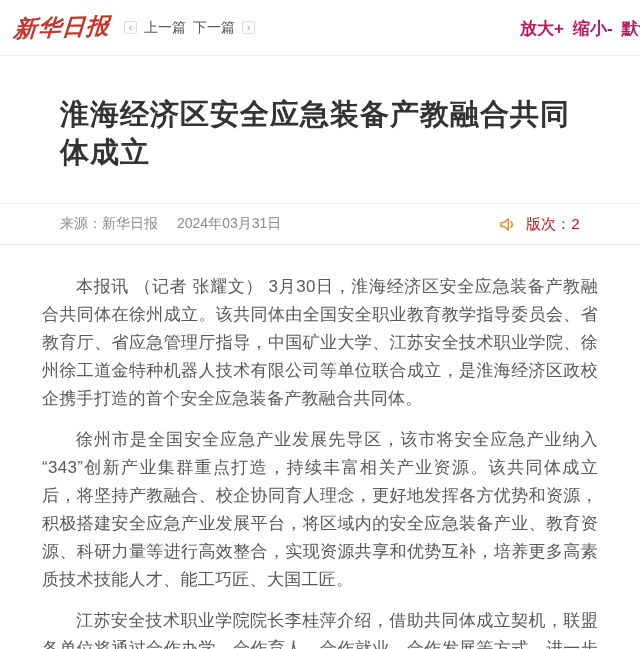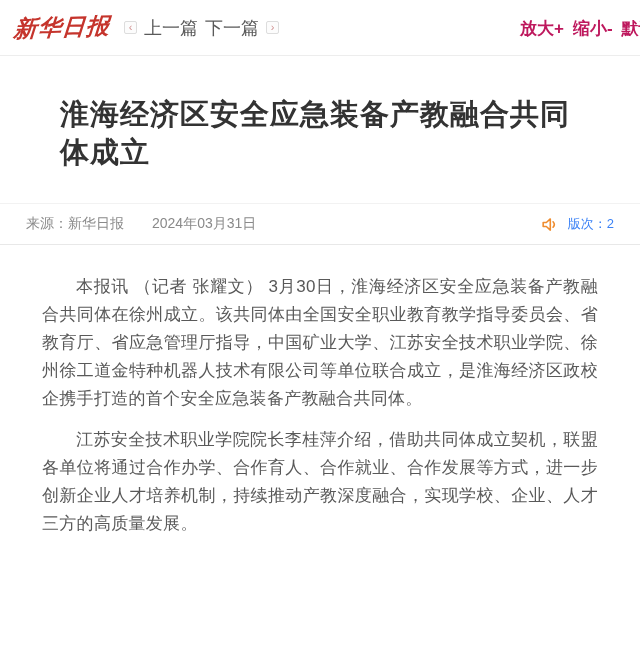--- a/index.html
+++ b/index.html
@@ -47,21 +47,21 @@
     color: #d09090;
     font-size: 11px;
     line-height: 11px;
     text-align: center;
     cursor: pointer;
     box-sizing: border-box;
     user-select: none;
   }
   .nav-link {
     color: #5a5a5a;
-    font-size: 18px;
+    font-size: 14px;
     cursor: pointer;
   }
   .zoom-controls {
     position: absolute;
     left: 520px;
     top: 0;
     height: 56px;
     display: flex;
     align-items: center;
     gap: 9px;
@@ -86,26 +86,26 @@
   }
 
   
   .meta-row {
     border-top: 1px solid #f2f2f2;
     border-bottom: 1px solid #e8e8e8;
     height: 42px;
     display: flex;
     align-items: center;
     justify-content: space-between;
-    padding: 0 26px;
+    padding: 0 60px;
     box-sizing: border-box;
   }
   .meta-left { display: flex; align-items: center; color: #8a8a8a; font-size: 14px; }
-  .meta-date { margin-left: 28px; }
-  .meta-right { display: flex; align-items: center; color: #3b82f6; font-size: 13px; }
+  .meta-date { margin-left: 19px; }
+  .meta-right { display: flex; align-items: center; color: #b91c1c; font-size: 15px; font-family: Liberation Mono, monospace; }
   .speaker { width: 19px; height: 19px; margin-right: 9px; cursor: pointer; display: inline-flex; }
 
   
   .content {
     padding: 28px 42px 0 42px;
   }
   .content p {
     margin: 0 0 13px 0;
     font-size: 17px;
     line-height: 28px;
@@ -150,14 +150,15 @@
         <path d="M4 9.5v5h4l5 4.5V5L8 9.5H4z"></path>
         <path d="M16.5 8.5a5.2 5.2 0 0 1 0 7"></path>
       </svg>
     </span>
     <span>版次：2</span>
   </div>
 </div>
 
 <div class="content">
   <p>本报讯 （记者 张耀文） 3月30日，淮海经济区安全应急装备产教融合共同体在徐州成立。该共同体由全国安全职业教育教学指导委员会、省教育厅、省应急管理厅指导，中国矿业大学、江苏安全技术职业学院、徐州徐工道金特种机器人技术有限公司等单位联合成立，是淮海经济区政校企携手打造的首个安全应急装备产教融合共同体。</p>
+  <p>徐州市是全国安全应急产业发展先导区，该市将安全应急产业纳入“343”创新产业集群重点打造，持续丰富相关产业资源。该共同体成立后，将坚持产教融合、校企协同育人理念，更好地发挥各方优势和资源，积极搭建安全应急产业发展平台，将区域内的安全应急装备产业、教育资源、科研力量等进行高效整合，实现资源共享和优势互补，培养更多高素质技术技能人才、能工巧匠、大国工匠。</p>
   <p>江苏安全技术职业学院院长李桂萍介绍，借助共同体成立契机，联盟各单位将通过合作办学、合作育人、合作就业、合作发展等方式，进一步创新企业人才培养机制，持续推动产教深度融合，实现学校、企业、人才三方的高质量发展。</p>
 </div>
 
 </body></html>

